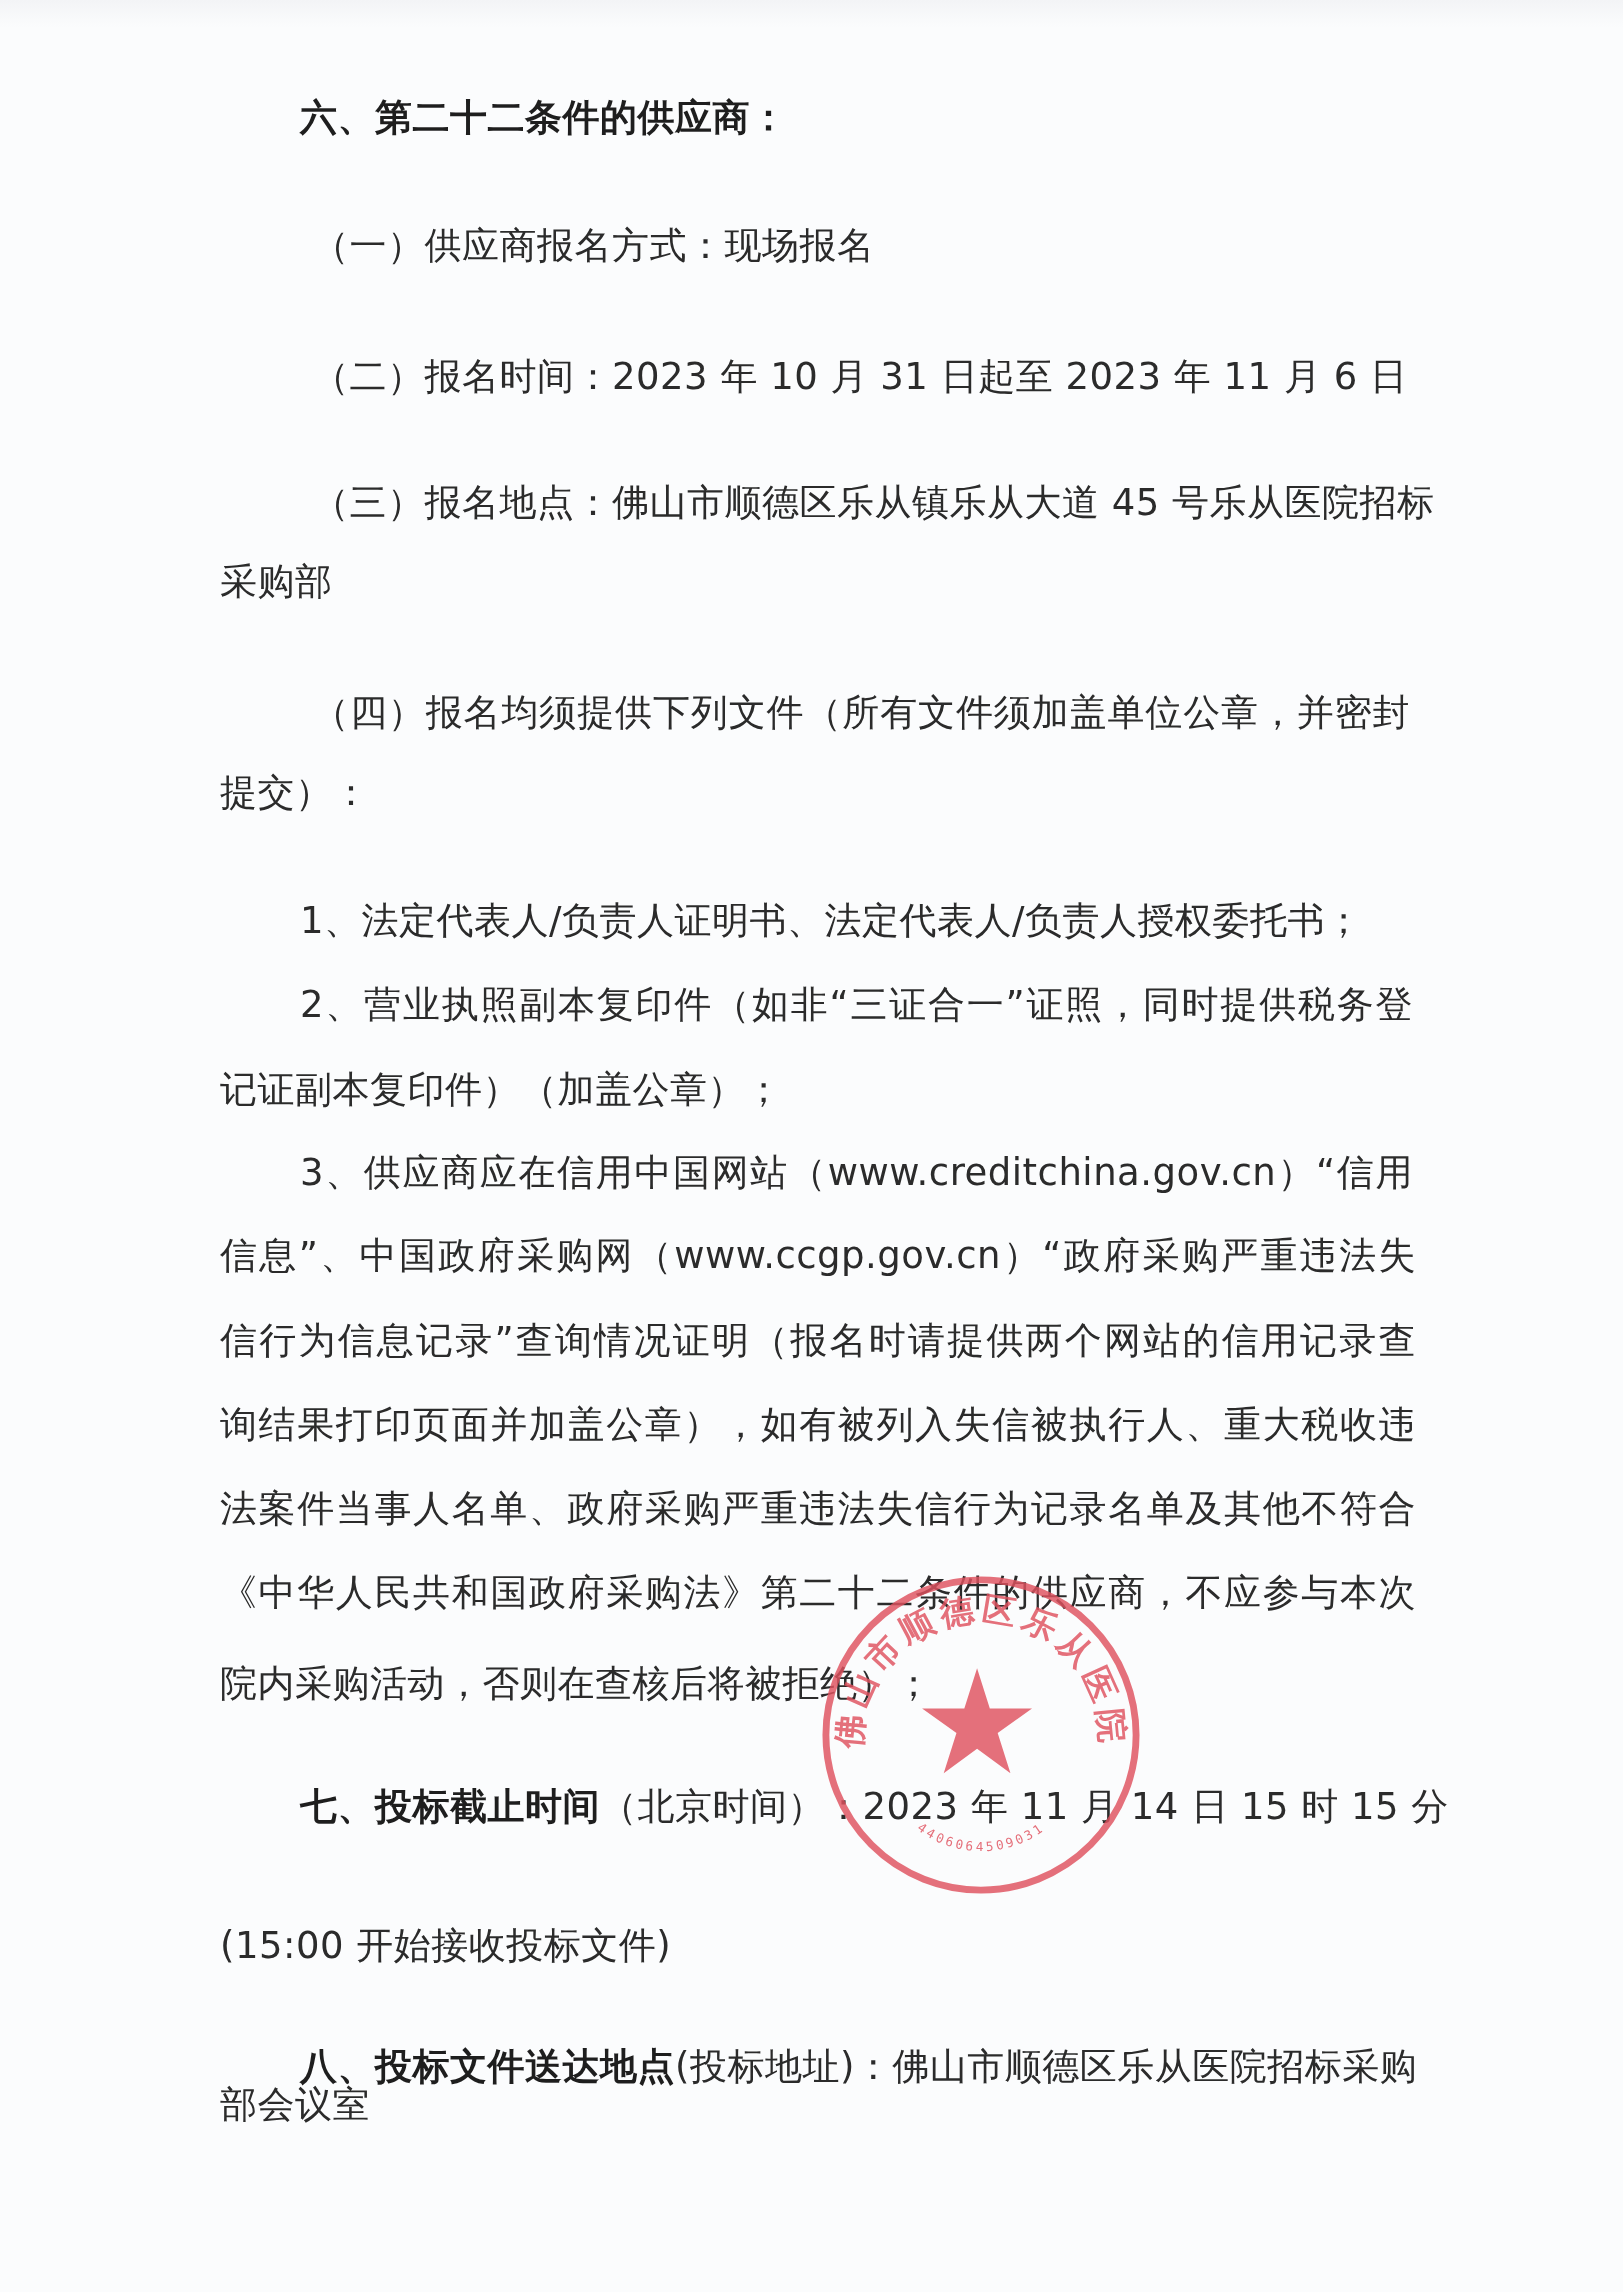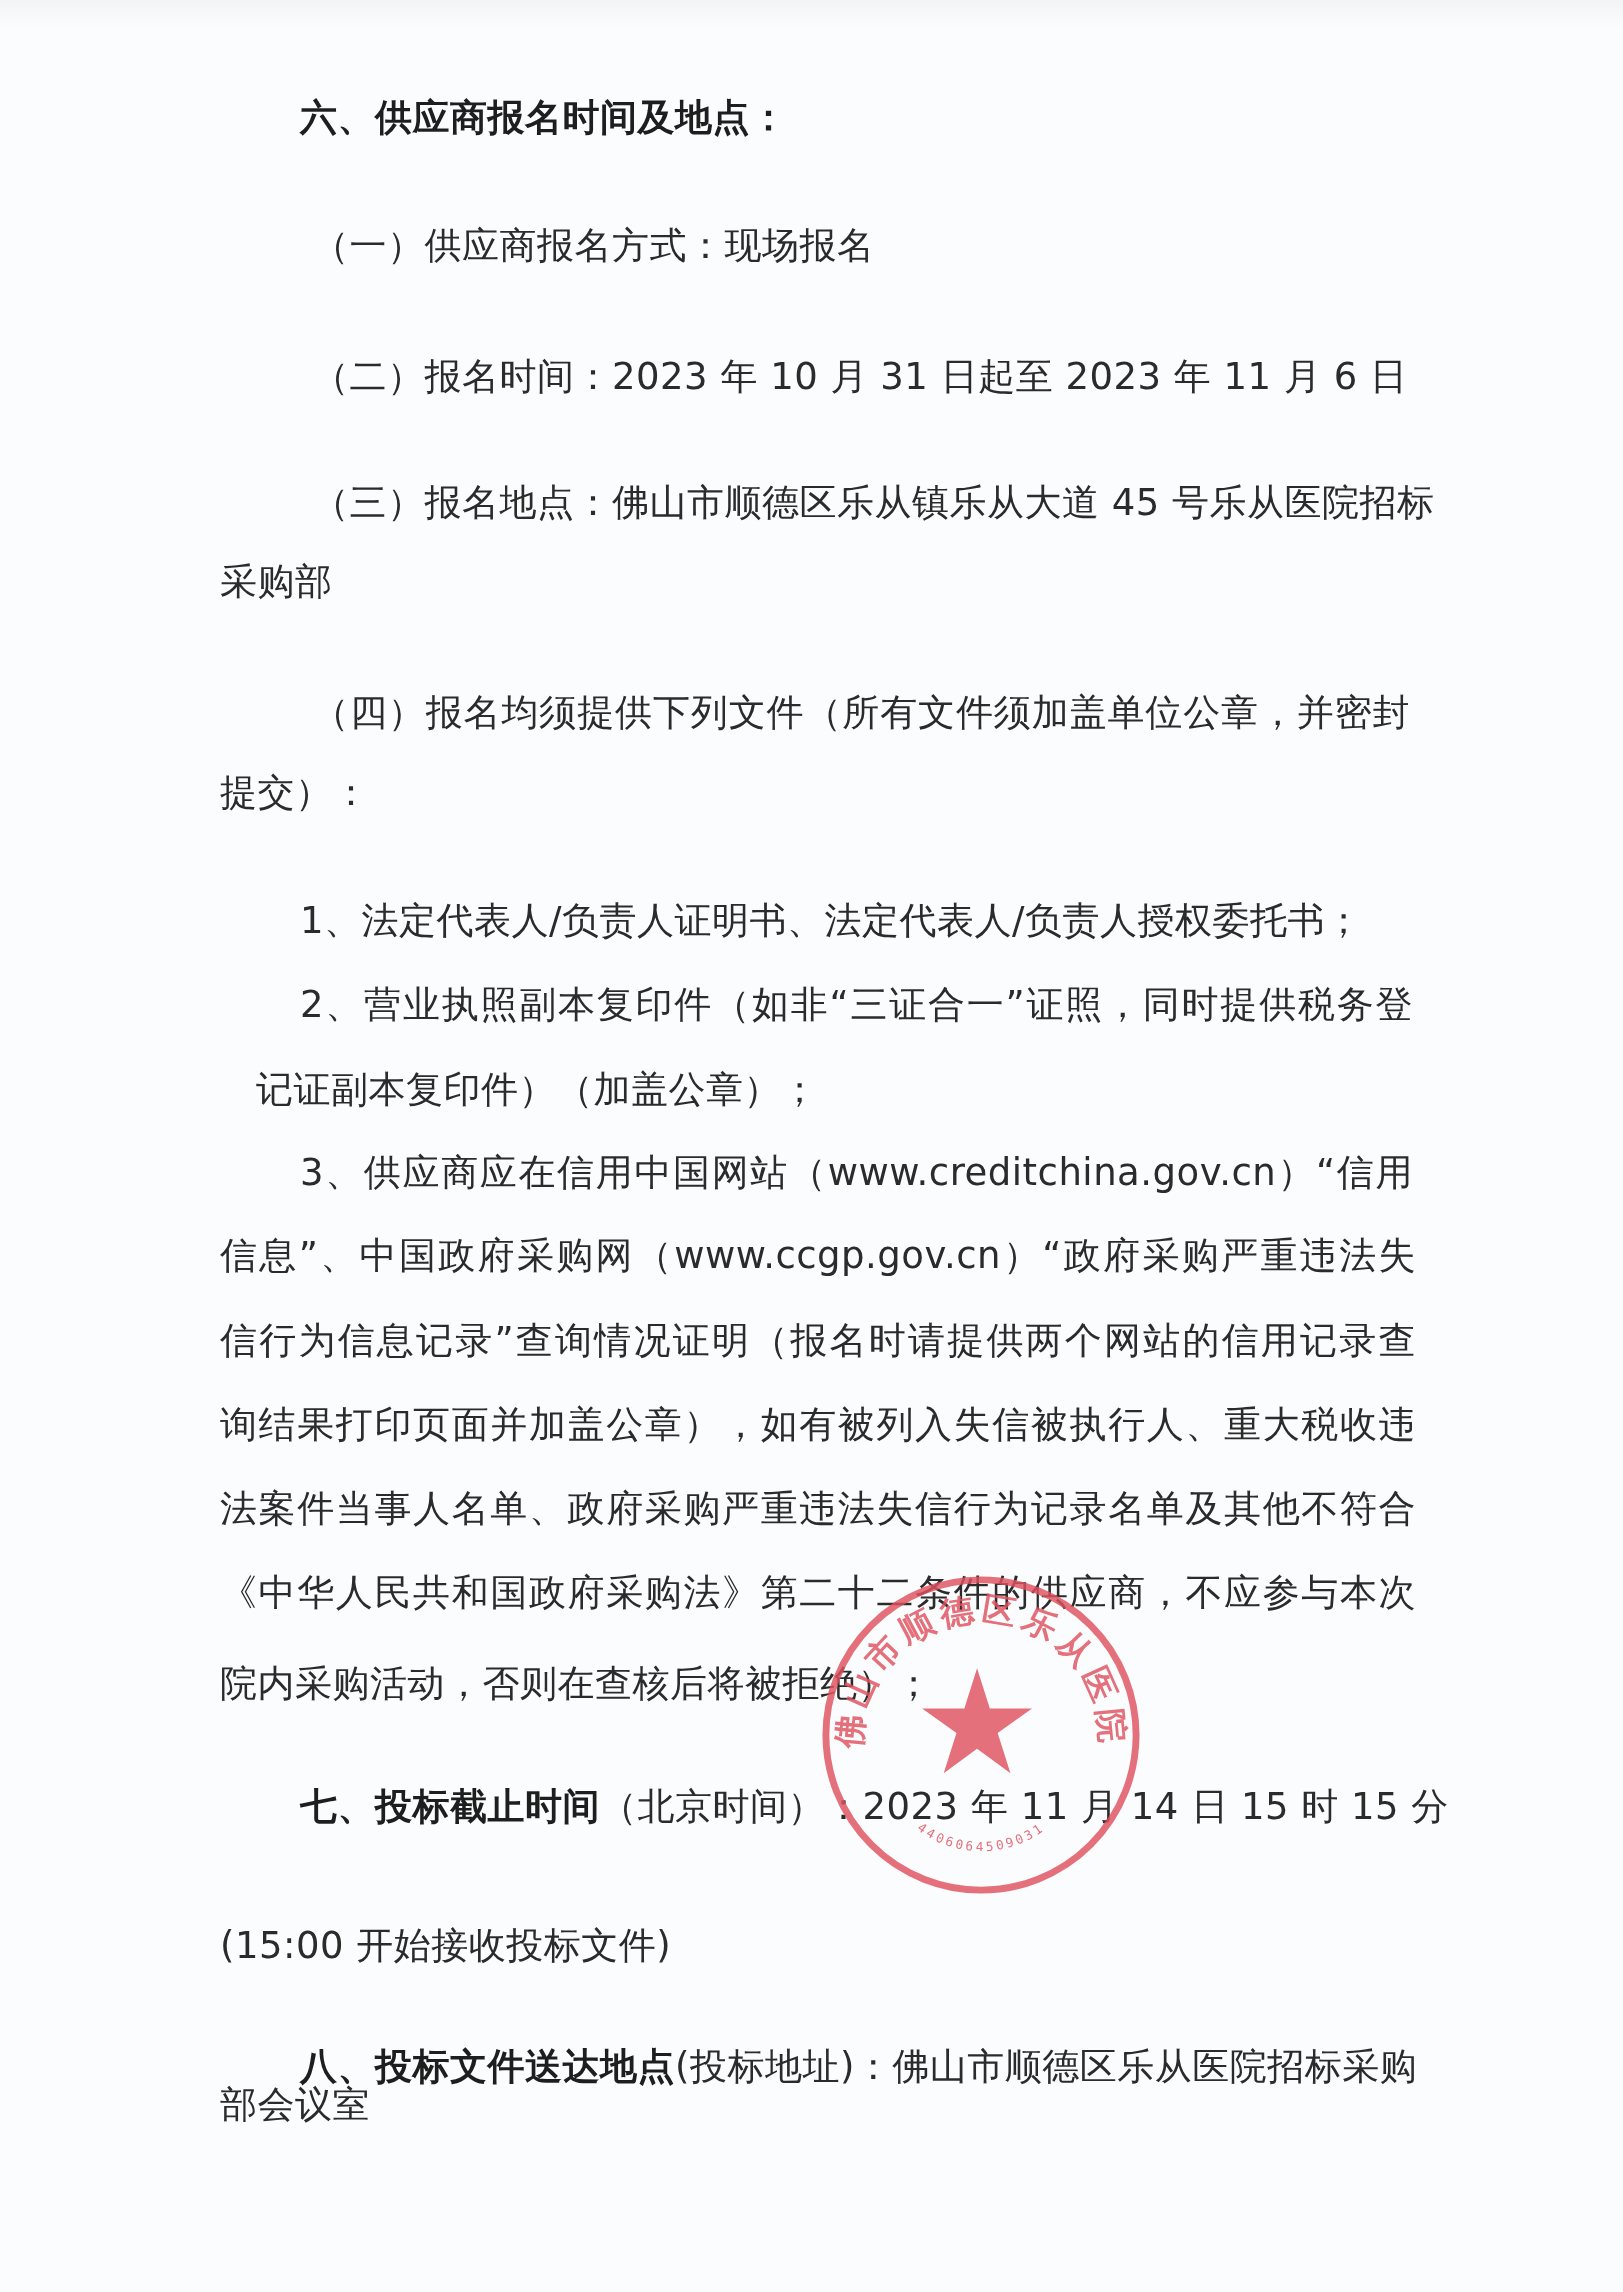--- a/index.html
+++ b/index.html
@@ -21,36 +21,36 @@
   .stamp {
     position: absolute; left: 821px; top: 1575px; width: 320px; height: 320px;
     opacity: 0.82; pointer-events: none;
   }
 </style>
 </head>
 <body>
 
 <div class="page">
 
-  <div class="line indent bold" style="top:94px;">六、供应商报名时间及地点：</div>
+  <div class="line indent bold" style="top:94px;">六、第二十二条件的供应商：</div>
 
   <div class="line indent" style="top:222px; left:312px;">（一）供应商报名方式：现场报名</div>
 
   <div class="line indent" style="top:353px; left:312px;">（二）报名时间：2023 年 10 月 31 日起至 2023 年 11 月 6 日</div>
 
   <div class="line indent just" style="top:479px; left:312px; width:1098px;">（三）报名地点：佛山市顺德区乐从镇乐从大道 45 号乐从医院招标</div>
   <div class="line" style="top:558px;">采购部</div>
 
   <div class="line indent just" style="top:689px; left:312px; width:1098px;">（四）报名均须提供下列文件（所有文件须加盖单位公章，并密封</div>
   <div class="line" style="top:769px;">提交）：</div>
 
   <div class="line indent" style="top:897px;">1、法定代表人/负责人证明书、法定代表人/负责人授权委托书；</div>
 
   <div class="line indent just" style="top:981px; width:1113px;">2、营业执照副本复印件（如非“三证合一”证照，同时提供税务登</div>
-  <div class="line" style="top:1066px;margin-left:36px;">记证副本复印件）（加盖公章）；</div>
+  <div class="line" style="top:1066px;">记证副本复印件）（加盖公章）；</div>
 
   <div class="line indent just" style="top:1149px; width:1113px;">3、供应商应在信用中国网站（www.creditchina.gov.cn）“信用</div>
   <div class="line just" style="top:1232px;">信息”、中国政府采购网（www.ccgp.gov.cn）“政府采购严重违法失</div>
   <div class="line just" style="top:1317px;">信行为信息记录”查询情况证明（报名时请提供两个网站的信用记录查</div>
   <div class="line just" style="top:1401px;">询结果打印页面并加盖公章），如有被列入失信被执行人、重大税收违</div>
   <div class="line just" style="top:1485px;">法案件当事人名单、政府采购严重违法失信行为记录名单及其他不符合</div>
   <div class="line" style="top:1660px;">院内采购活动，否则在查核后将被拒绝）；</div>
   <div class="line just" style="top:1569px;">《中华人民共和国政府采购法》第二十二条件的供应商，不应参与本次</div>
 
   <div class="line indent" style="top:1783px; width:1117px;">

